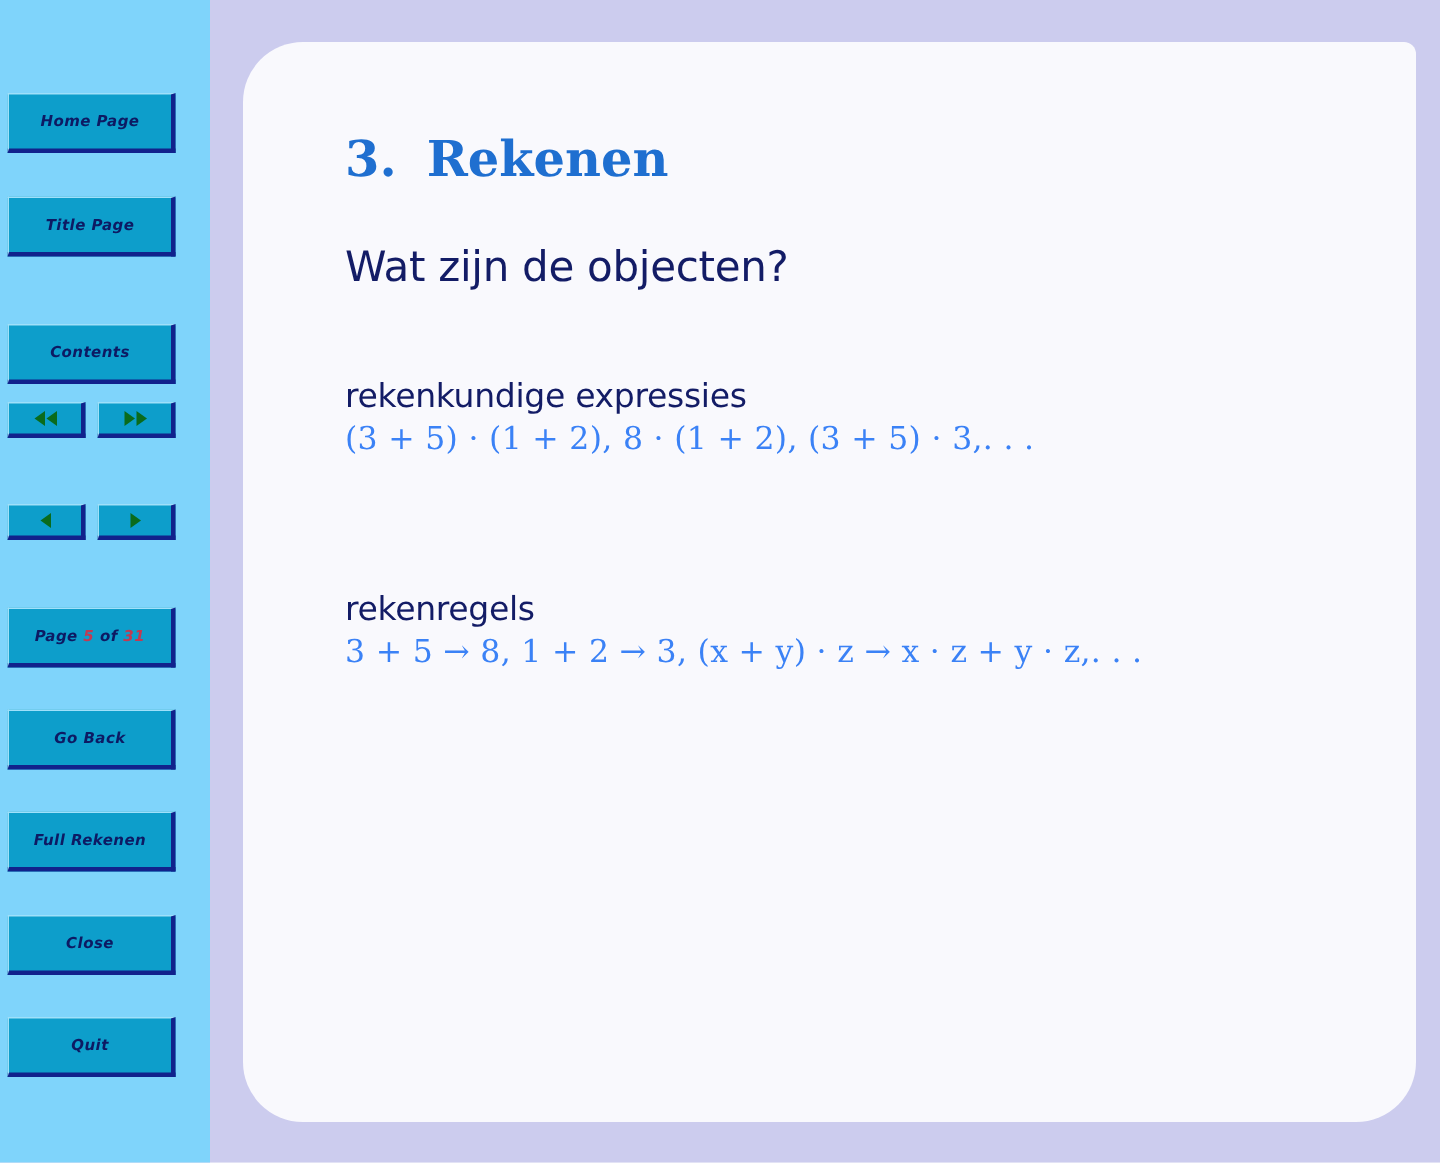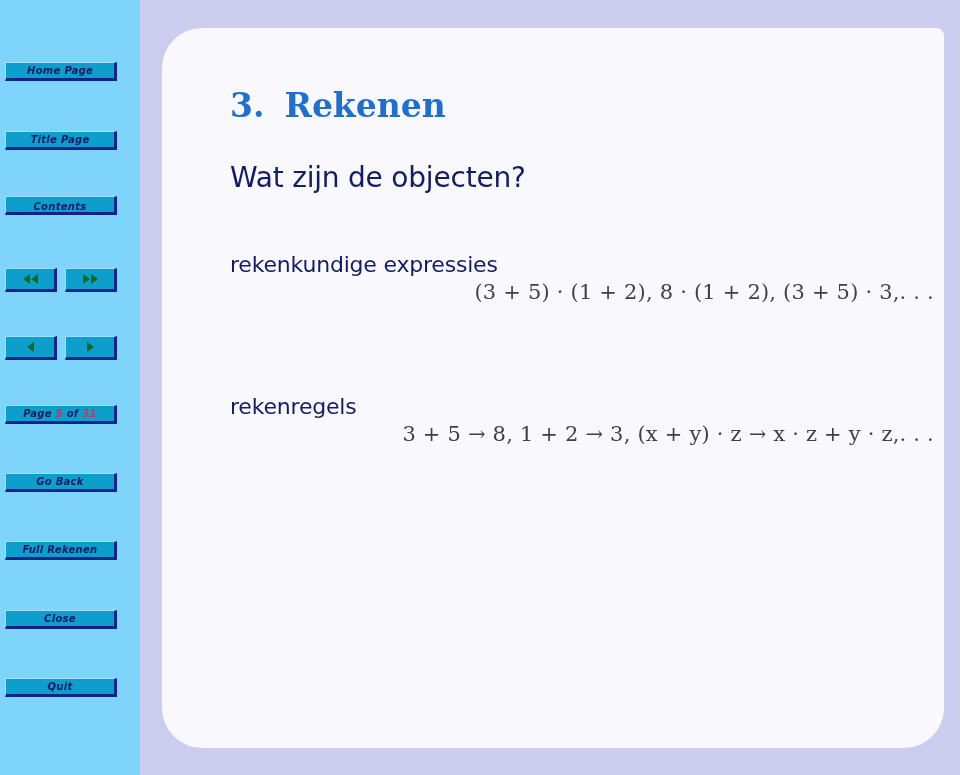--- a/index.html
+++ b/index.html
@@ -41,33 +41,33 @@
     letter-spacing: .3px;
     display: flex;
     align-items: center;
     justify-content: center;
     cursor: pointer;
     user-select: none;
   }
   .navbtn.wide {
     left: 5px;
     width: 112px;
-    height: 19px;
+    height: 40px;
   }
   .navbtn.half {
     width: 52px;
     height: 24px;
   }
   .navbtn.half.l { left: 5px; }
   .navbtn.half.r { left: 65px; }
 
   
   #btn-home        { top: 62px; }
   #btn-title       { top: 131px; }
-  #btn-contents    { top: 196px; align-items: flex-end; }
+  #btn-contents    { top: 216px; }
   #btn-first       { top: 268px; }
   #btn-last        { top: 268px; }
   #btn-prev        { top: 336px; }
   #btn-next        { top: 336px; }
   #btn-pageno      { top: 405px; }
   #btn-goback      { top: 473px; }
   #btn-fullscreen  { top: 541px; }
   #btn-close       { top: 610px; }
   #btn-quit        { top: 678px; }
 
@@ -130,25 +130,24 @@
     font-family: "DejaVu Sans", sans-serif;
     font-size: 22px;
     color: #131c66;
     margin: 0;
     letter-spacing: -.2px;
   }
 
   .math {
     font-family: "DejaVu Serif", serif;
     font-size: 21px;
-    color: #404040;
+    color: #3b82f6;
     margin: 3px 0 0 0;
     white-space: nowrap;
     letter-spacing: .2px;
-    text-align: right;
   }
 
   .gap-big   { height: 58px; }
   .gap-mid   { height: 50px; }
   .gap-small { height: 40px; }
 </style>
 </head>
 <body>
 
 <div id="sidebar">

